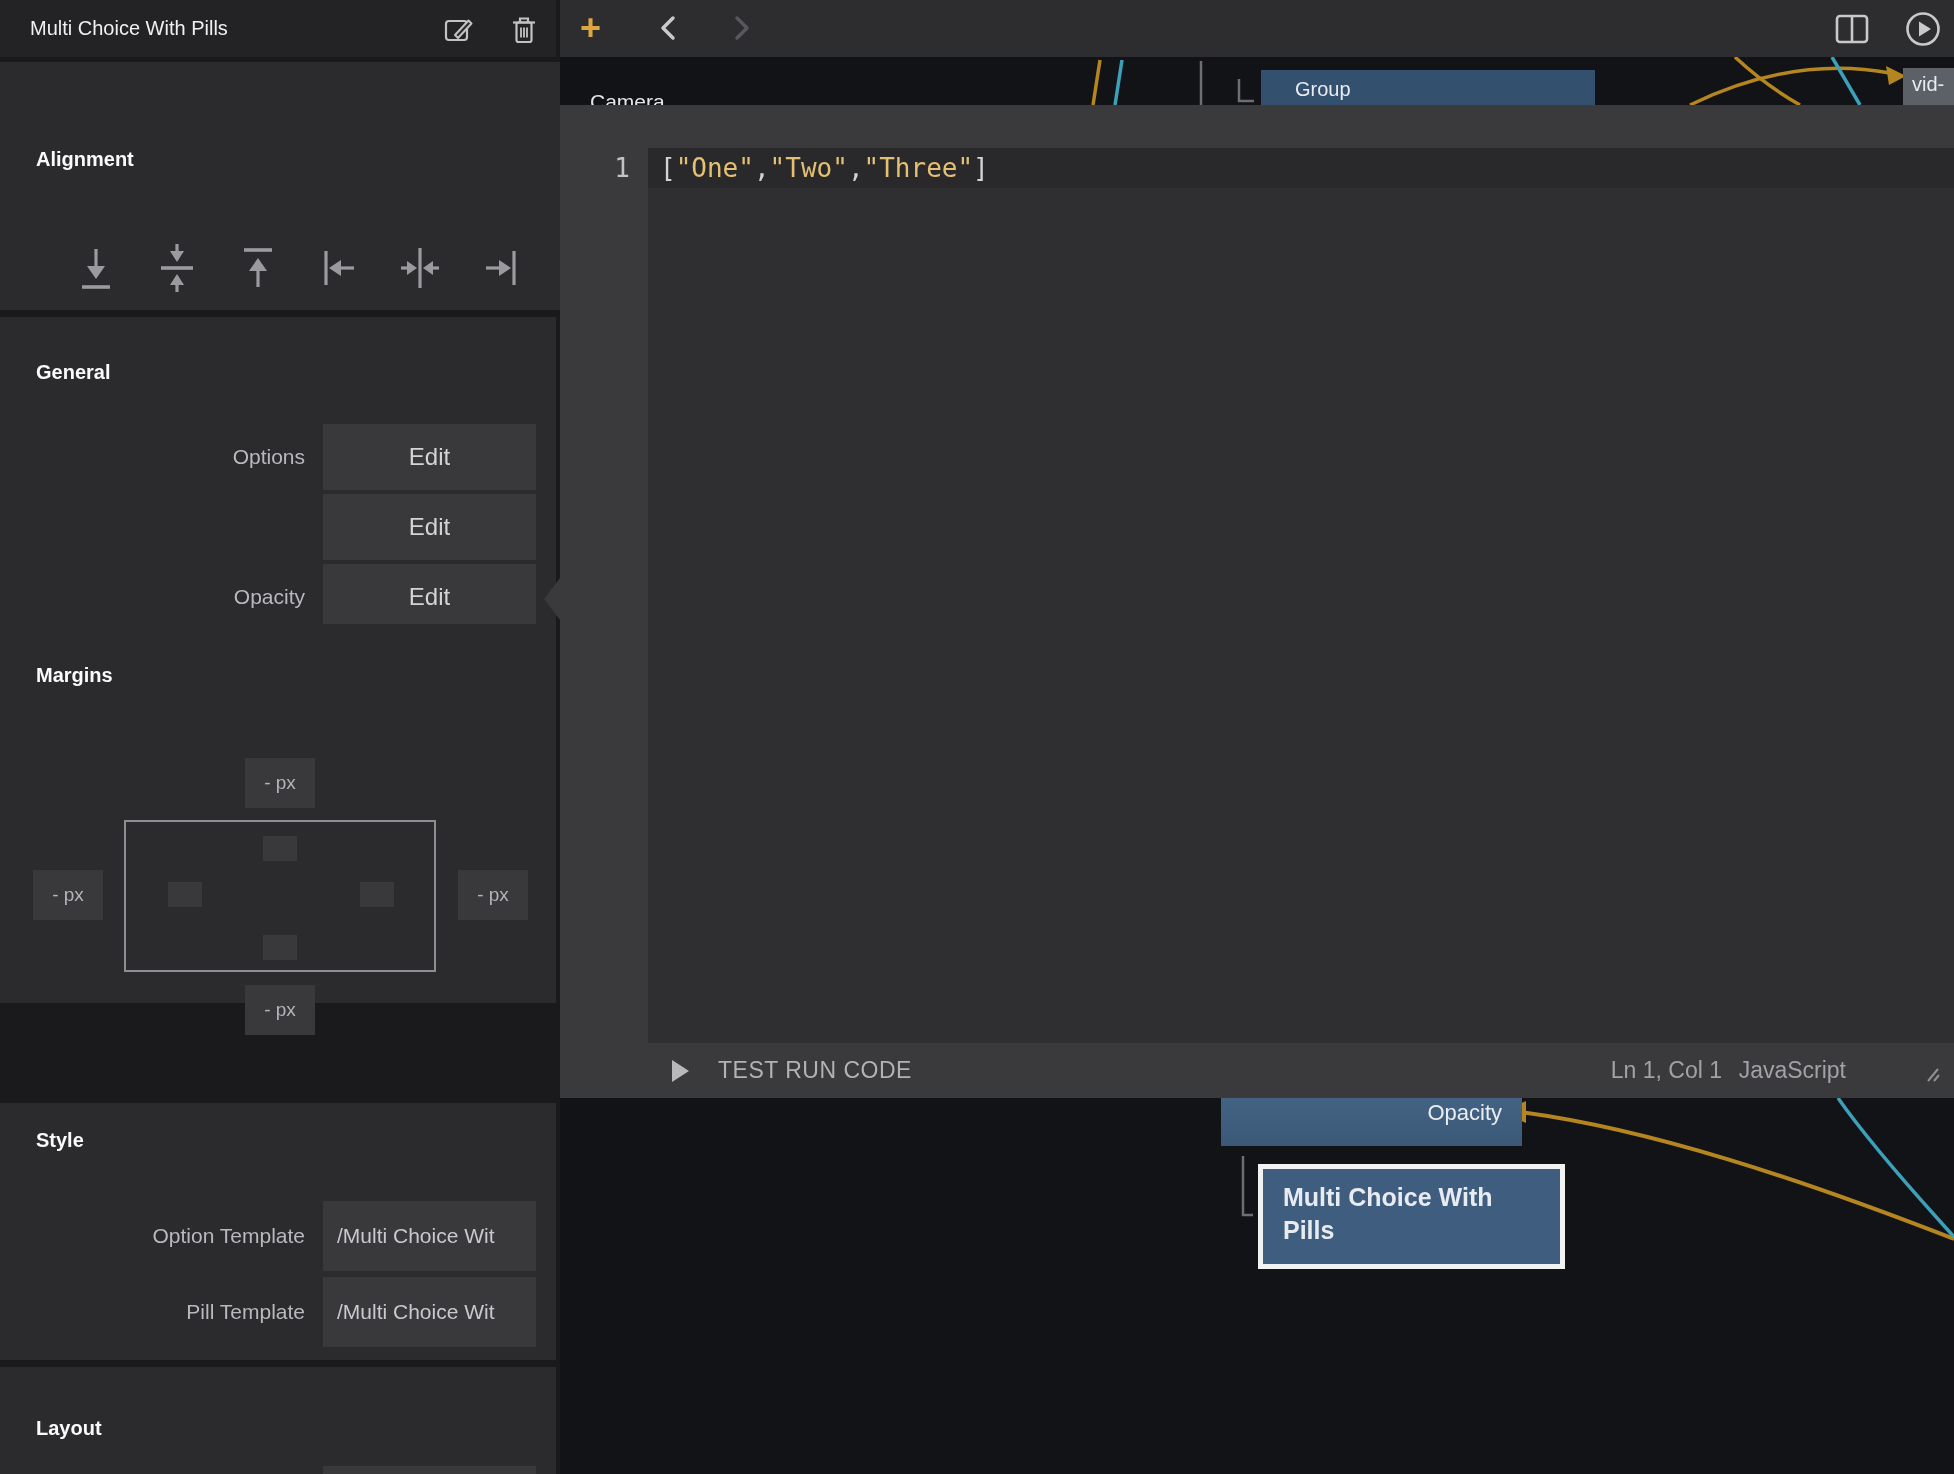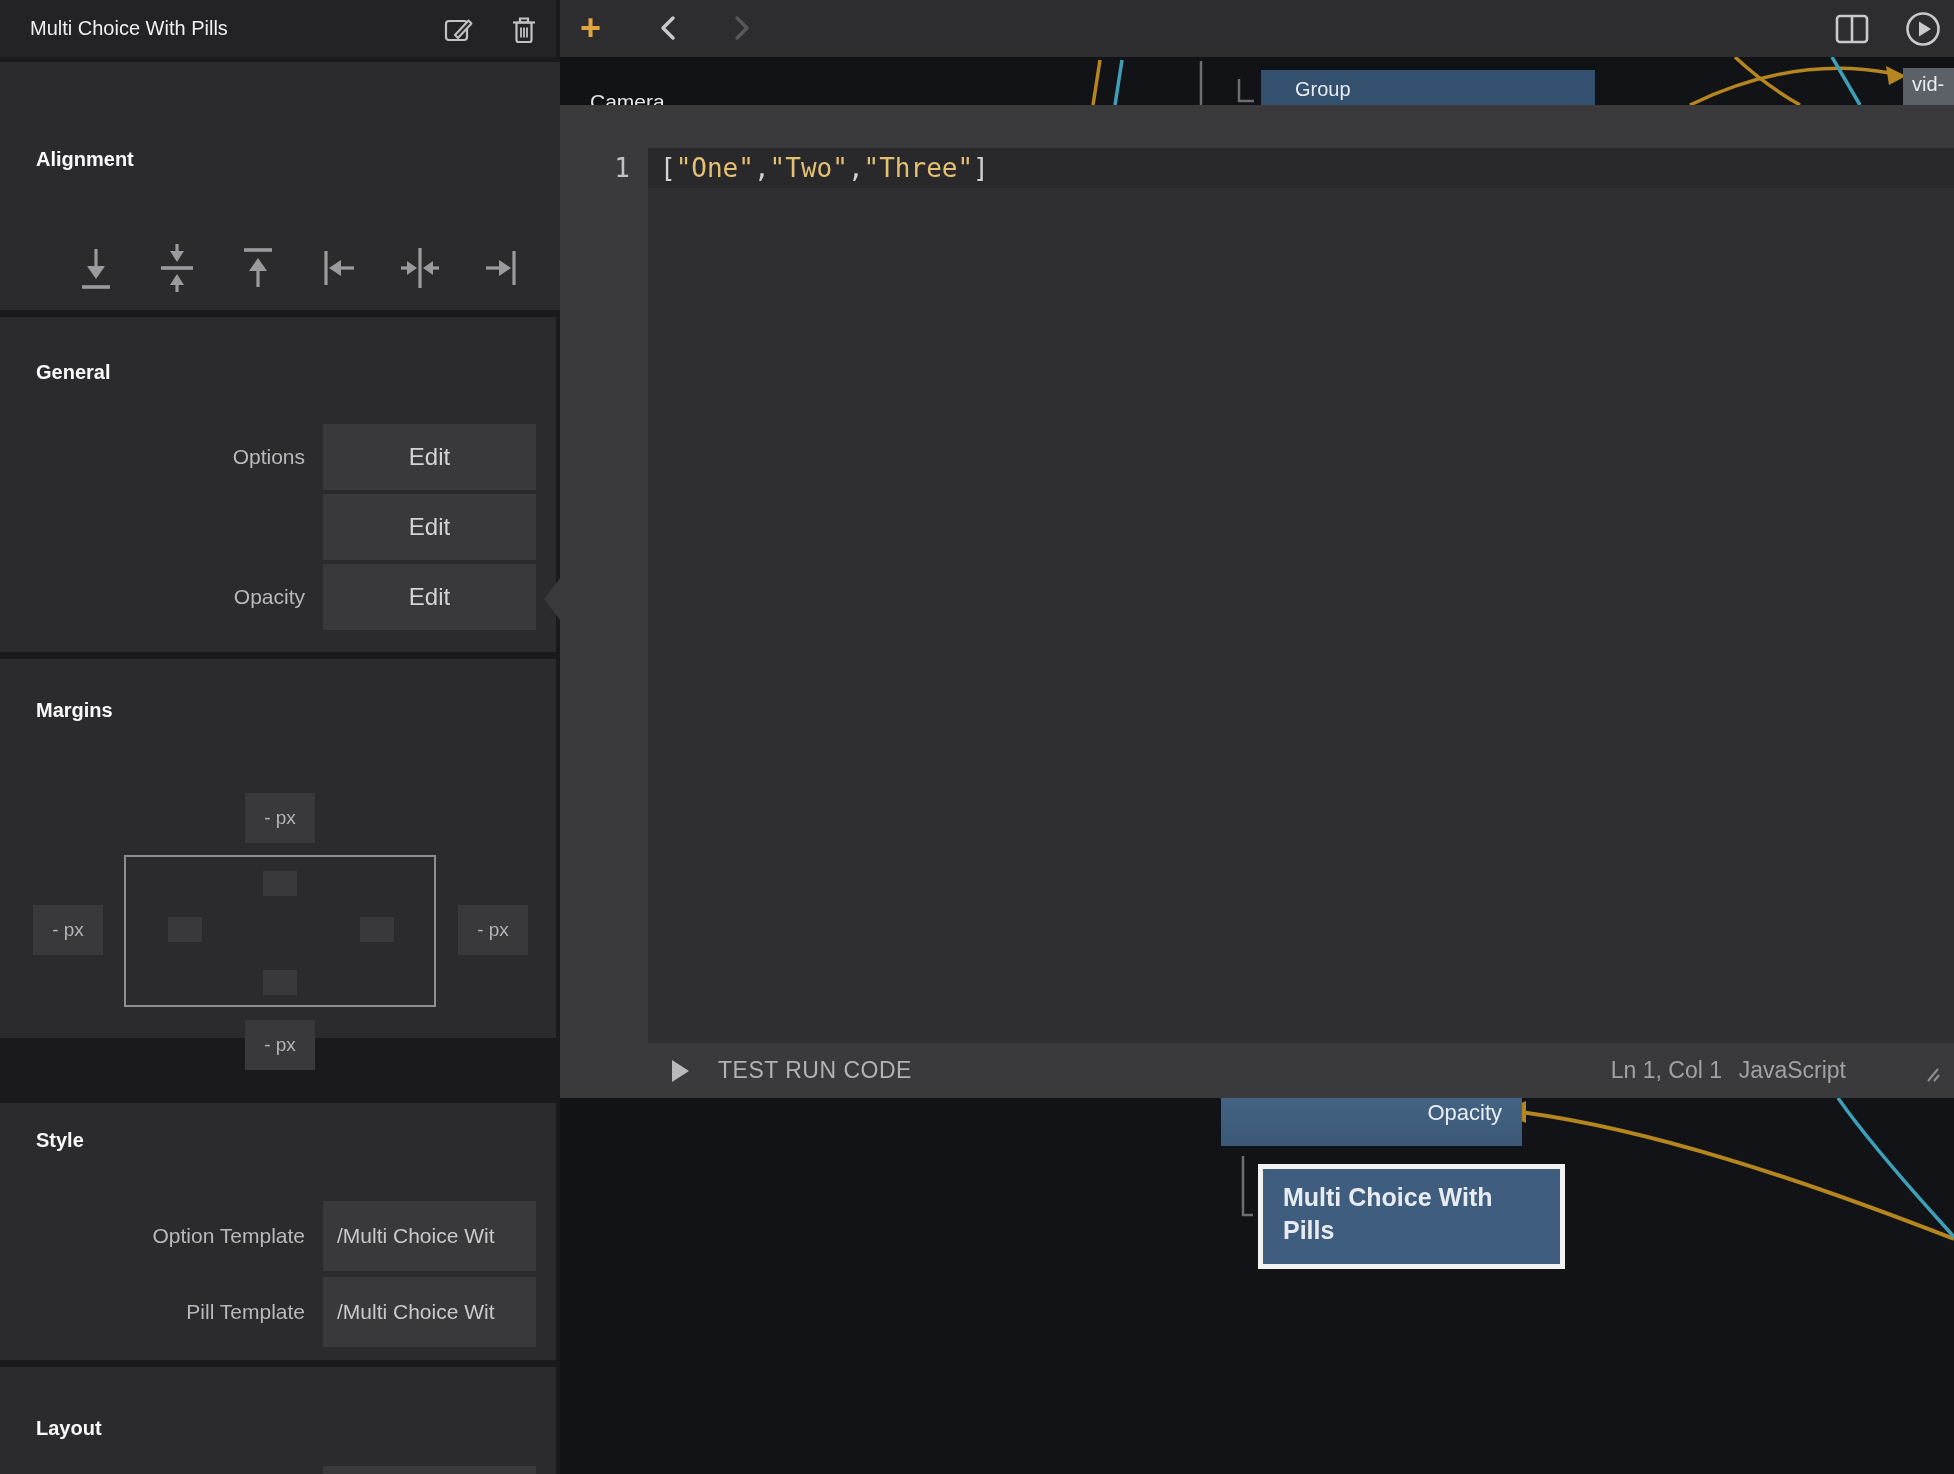--- a/index.html
+++ b/index.html
@@ -18,21 +18,21 @@
   .al-ic{position:absolute;top:181px;width:40px;height:50px;}
   #al1{left:76px;}#al2{left:157px;}#al3{left:238px;}#al4{left:319px;}#al5{left:400px;}#al6{left:481px;}
 
   #sec-general{top:317px;height:335px;}
   #sec-general .sec-h{top:44px;}
   .row-label{position:absolute;left:0;width:305px;text-align:right;font-size:21px;color:#b9b9bd;line-height:66px;}
   .btn{position:absolute;left:323px;width:213px;height:66px;background:#39393c;color:#d4d4d6;
        font-size:24px;text-align:center;line-height:66px;cursor:pointer;}
   .g-r1{top:107px;}.g-r2{top:177px;}.g-r3{top:247px;}
 
-  #sec-margins{top:659px;height:379px;}
+  #sec-margins{top:624px;height:379px;}
   #sec-margins .sec-h{top:40px;}
   .pxbox{position:absolute;width:70px;height:50px;background:#39393c;color:#b4b4b8;
          font-size:19px;text-align:center;line-height:50px;}
   #px-top{left:245px;top:134px;} #px-left{left:33px;top:246px;}
   #px-right{left:458px;top:246px;} #px-bottom{left:245px;top:361px;}
   #mg-rect{position:absolute;left:124px;top:196px;width:308px;height:148px;border:2px solid #8e8e92;}
   .mg-sq{position:absolute;width:34px;height:25px;background:#39393c;}
   #sq-t{left:263px;top:212px;} #sq-l{left:168px;top:258px;}
   #sq-r{left:360px;top:258px;} #sq-b{left:263px;top:311px;}
 

